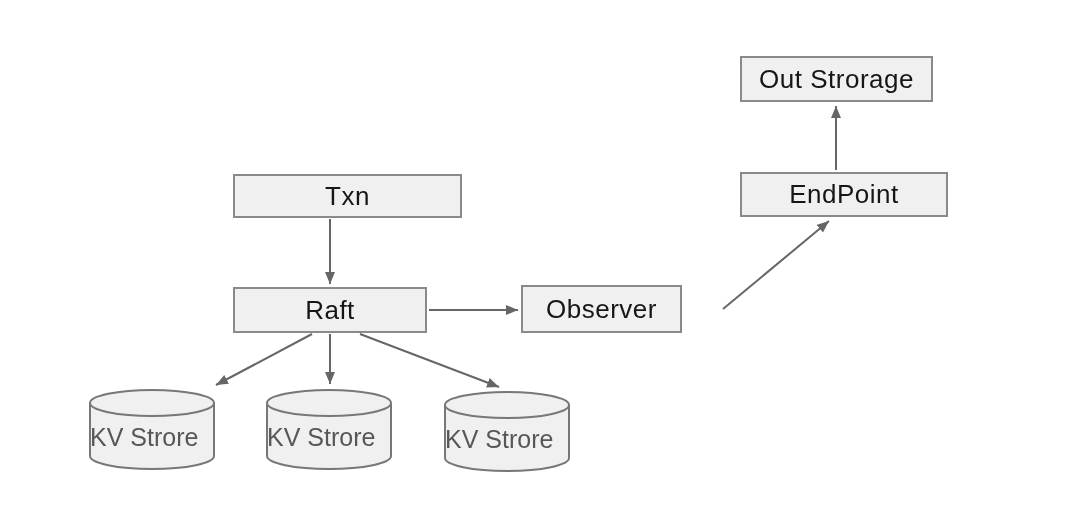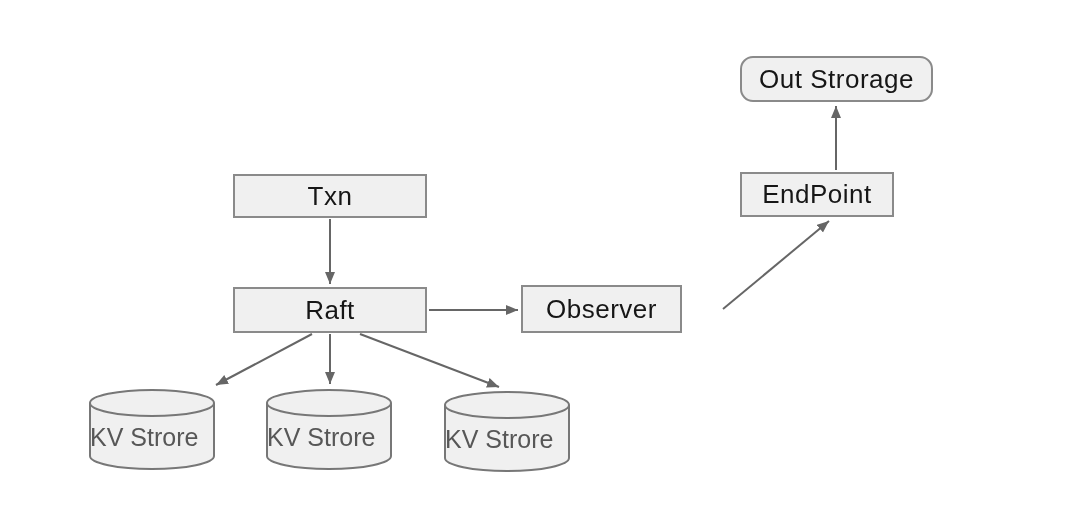--- a/index.html
+++ b/index.html
@@ -28,25 +28,25 @@
     background: #f0f0f0;
     border: 2px solid #8a8a8a;
     display: flex;
     align-items: center;
     justify-content: center;
     font-size: 26px;
     color: #161616;
     letter-spacing: 0.5px;
     white-space: nowrap;
   }
-  #node-txn         { left: 233px; top: 174px; width: 194px; height: 44px; }
+  #node-txn         { left: 233px; top: 174px; width: 229px; height: 44px; }
   #node-raft        { left: 233px; top: 287px; width: 194px; height: 46px; }
   #node-observer    { left: 521px; top: 285px; width: 161px; height: 48px; }
-  #node-endpoint    { left: 740px; top: 172px; width: 154px; height: 45px; }
-  #node-out-storage { left: 740px; top:  56px; width: 193px; height: 46px; border-radius: 13px; }
+  #node-endpoint    { left: 740px; top: 172px; width: 208px; height: 45px; }
+  #node-out-storage { left: 740px; top:  56px; width: 193px; height: 46px; }
   .cyl-label {
     position: absolute;
     text-align: left;
     font-size: 25px;
     line-height: 26px;
     color: #575757;
     white-space: nowrap;
   }
   #label-kv1 { left:  90px; top: 424px; width: 124px; }
   #label-kv2 { left: 267px; top: 424px; width: 124px; }

